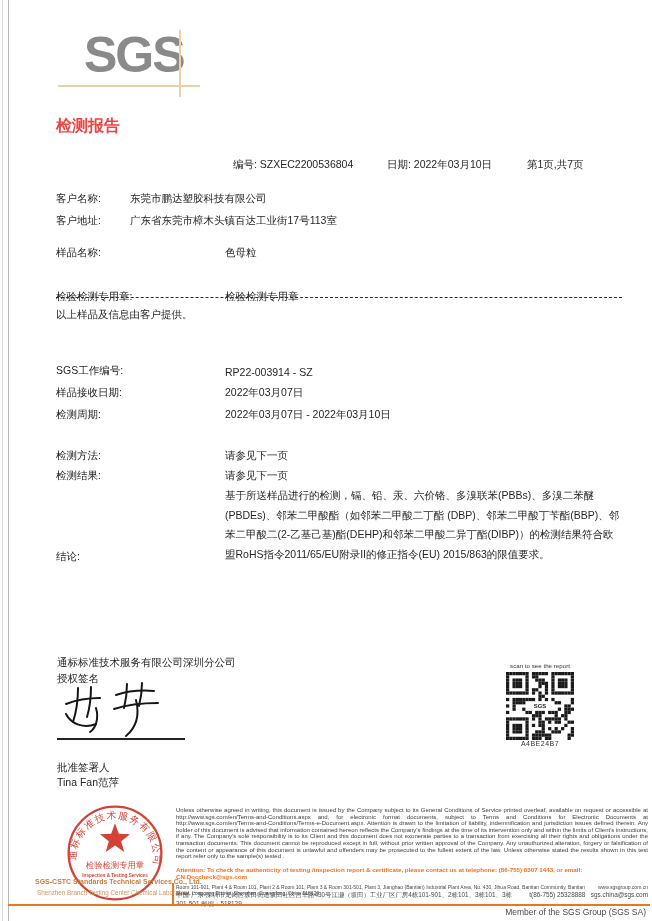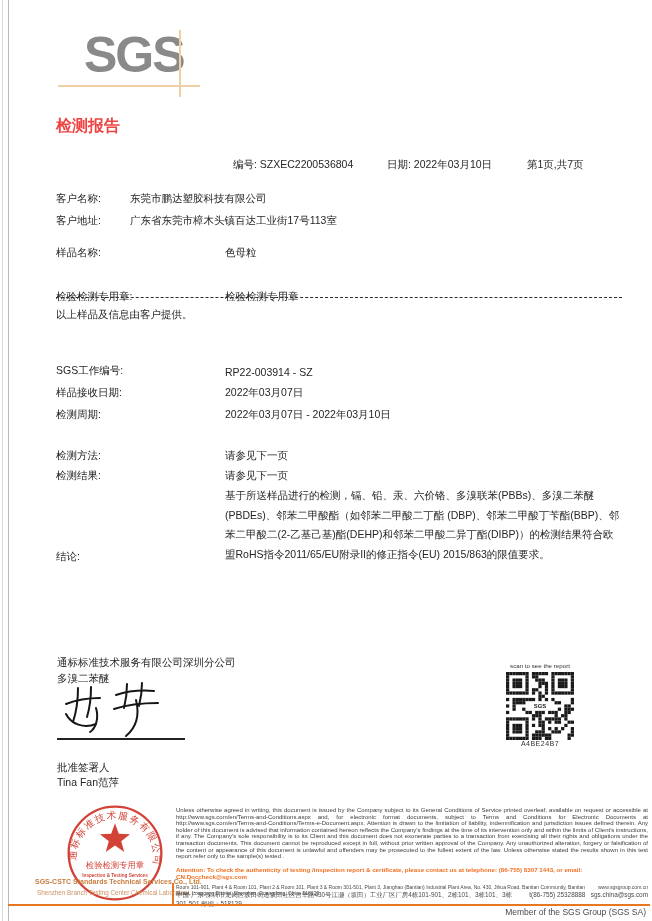--- a/index.html
+++ b/index.html
@@ -102,21 +102,21 @@
     <span class="lw2">检测结果:</span>
     <span>请参见下一页</span>
   </div>
 
   <div class="row t" style="top:452px">
     <span class="lw2">结论:</span>
     <span class="para">基于所送样品进行的检测，镉、铅、汞、六价铬、多溴联苯(PBBs)、多溴二苯醚(PBDEs)、邻苯二甲酸酯（如邻苯二甲酸二丁酯 (DBP)、邻苯二甲酸丁苄酯(BBP)、邻苯二甲酸二(2-乙基己基)酯(DEHP)和邻苯二甲酸二异丁酯(DIBP)）的检测结果符合欧盟RoHS指令2011/65/EU附录II的修正指令(EU) 2015/863的限值要求。</span>
   </div>
 
   <div class="abs t" style="left:57px;top:622px">通标标准技术服务有限公司深圳分公司</div>
-  <div class="abs t" style="left:57px;top:638px">多溴二苯醚</div>
+  <div class="abs t" style="left:57px;top:638px">授权签名</div>
 
   <svg class="abs sig-svg" style="left:56px;top:682px" width="120" height="58" viewBox="0 0 120 58">
     <path d="M10,22 C20,18 32,16 44,16"></path>
     <path d="M22,6 C22,16 21,28 17,40"></path>
     <path d="M35,5 C35,15 34,25 31,35"></path>
     <path d="M10,32 C15,42 28,47 40,42"></path>
     <path d="M40,26 C43,36 40,46 34,50"></path>
     <path d="M60,13 C72,9 86,8 98,9"></path>
     <path d="M71,2 C71,10 70,18 68,26"></path>
     <path d="M86,1 C86,9 85,16 83,24"></path>

